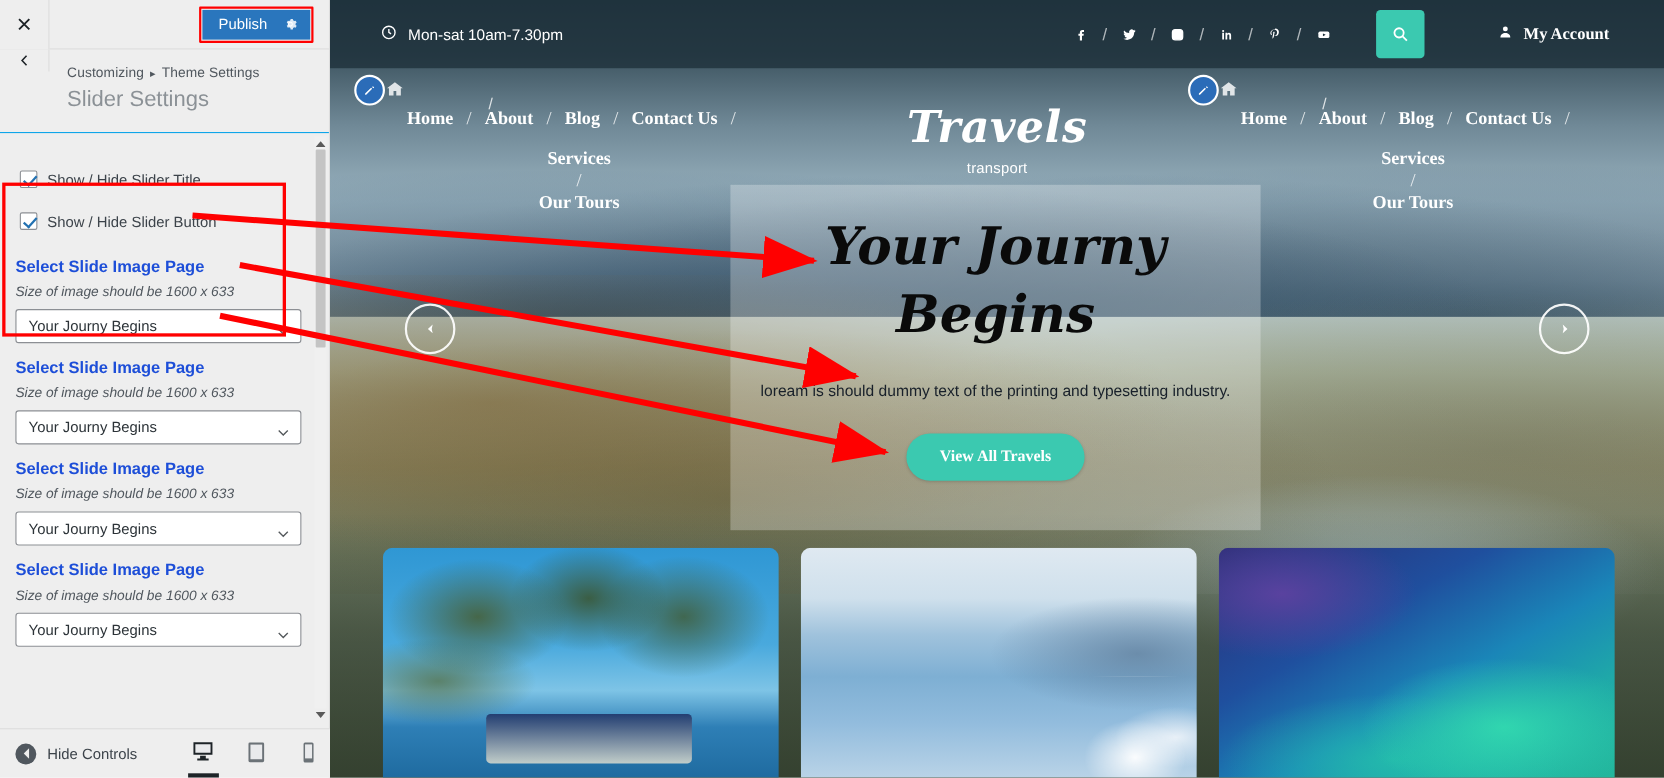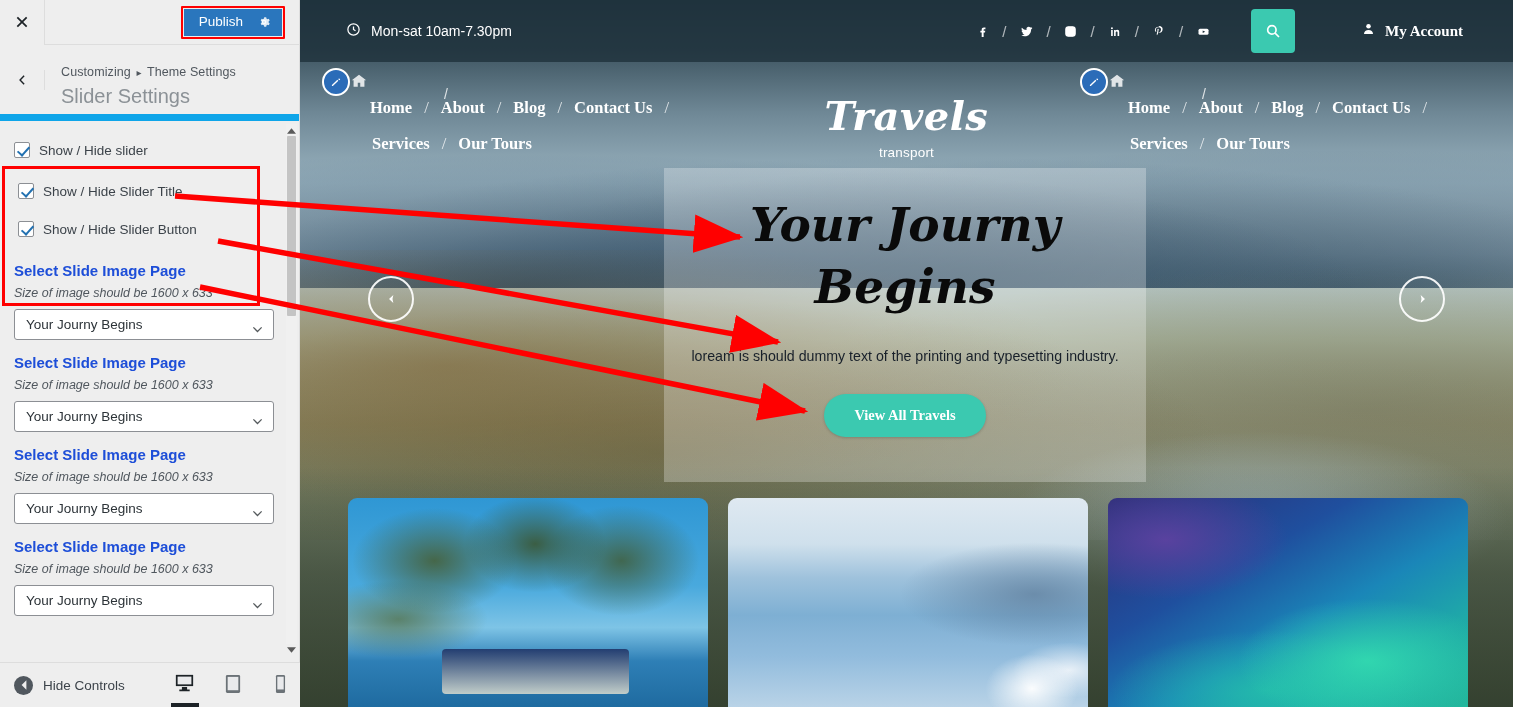--- a/index.html
+++ b/index.html
@@ -32,22 +32,22 @@
     border: 2px solid #f00; padding: 1px; border-radius: 1px; text-align: center;
   }
   .cz-publish {
     display: flex; align-items: center; gap: 14px;
     background: #2a76bd; color: #fff; font-size: 13.5px;
     padding: 6px 11px 7px 15px; cursor: pointer; line-height: 1;
   }
   .cz-publish .gear { width: 14px; height: 14px; display: inline-block; }
 
   .cz-title-row {
-    display: flex; align-items: center; height: 76px;
-    background: #eee; border-bottom: 7px solid #0ea5e9;
+    display: flex; align-items: flex-start; height: 76px;
+    background: #eee; border-bottom: 1px solid #0ea5e9;
   }
   .cz-back {
     width: 45px; display: flex; align-items: center; justify-content: center;
     border-right: 1px solid #ddd; cursor: pointer;
   }
   .cz-back svg { width: 13px; height: 20px; }
   .cz-titles { padding: 14px 0 0 16px; }
   .cz-breadcrumb { font-size: 12.5px; color: #50575e; letter-spacing: .1px; }
   .cz-breadcrumb .sep { font-size: 10px; padding: 0 2px; }
   .cz-panel-title { font-size: 20px; color: #8b9196; font-weight: 400; margin-top: 6px; }
@@ -191,21 +191,21 @@
     align-items: center; justify-content: center; cursor: pointer; z-index: 3;
   }
   .edit-pencil svg { width: 14px; height: 14px; fill: #fff; }
   .home-ico { position: absolute; left: 26px; top: 9px; width: 22px; height: 20px; }
   .home-ico svg { width: 22px; height: 20px; fill: rgba(255,255,255,.82); }
   .nav-row {
     display: flex; align-items: center; color: #fff;
     font-family: "Liberation Serif", serif; font-weight: bold; font-size: 16.5px;
   }
   .nav-row.r1 { padding-top: 36px; padding-left: 48px; }
-  .nav-row.r2 { padding-top: 16px; padding-left: 50px; }
+  .nav-row.r2 { padding-top: 16px; padding-left: 50px; flex-direction: column; }
   .nav-row a { color: #fff; text-decoration: none; cursor: pointer; }
   .nav-row .sl { color: rgba(255,255,255,.8); padding: 0 12px; font-weight: normal; }
   .nav-first-slash { position: absolute; left: 122px; top: 24px; color: rgba(255,255,255,.8); font-size: 14px; }
 
   .brand {
     position: absolute; left: 0; right: 0; top: 96px; text-align: center; z-index: 5;
   }
   .brand .bn {
     font-family: "DejaVu Serif", serif; font-style: italic; font-weight: bold;
     color: #fff; font-size: 40px; line-height: 1; letter-spacing: .5px;
@@ -499,24 +499,20 @@
           <span class="sep">▸</span>
           <span>Theme Settings</span>
         </div>
         <div class="cz-panel-title">Slider Settings</div>
       </div>
     </div>
 
     <div class="cz-body">
       <div class="cz-scrollarea">
 
-        <div class="ctrl-check">
-          <span class="box"></span>
-          <span class="lbl">Show / Hide slider</span>
-        </div>
 
         <div class="cz-group-hl"></div>
 
         <div class="grouped">
           <div class="ctrl-check">
             <span class="box"></span>
             <span class="lbl">Show / Hide Slider Title</span>
           </div>
           <div class="ctrl-check">
             <span class="box"></span>

